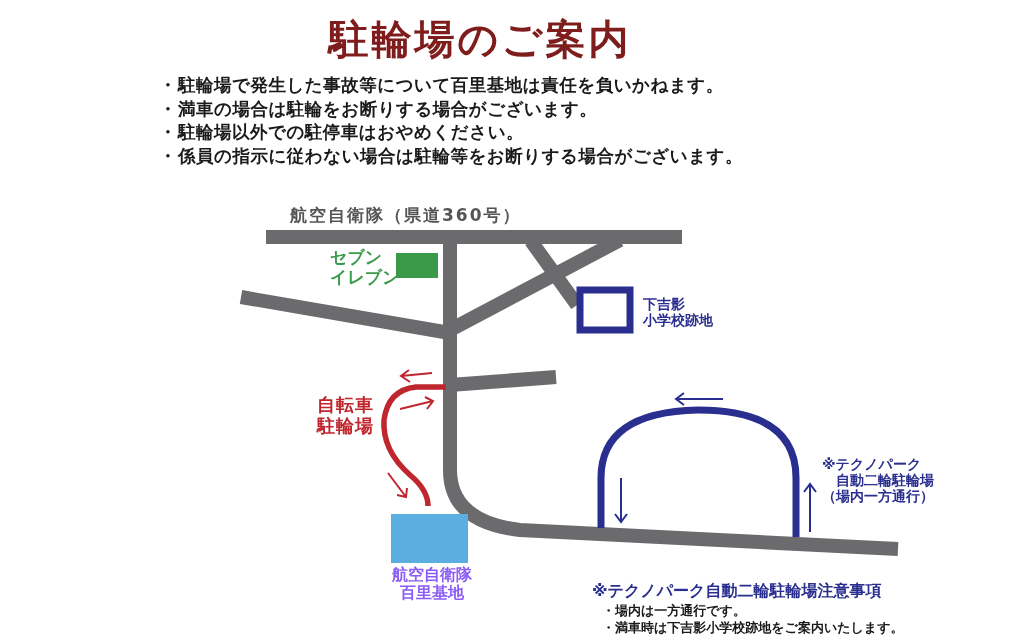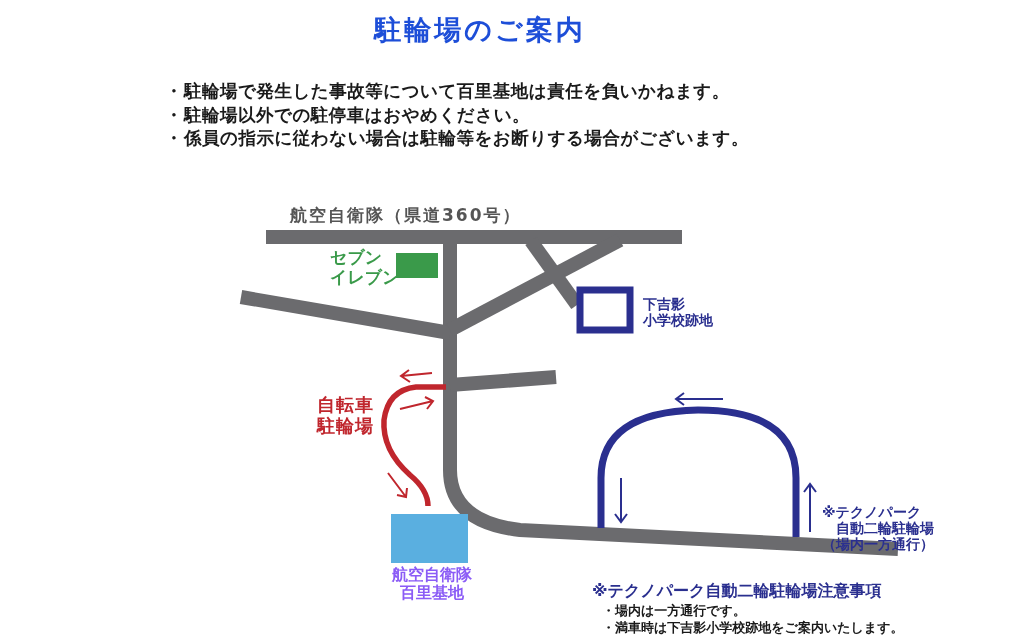--- a/index.html
+++ b/index.html
@@ -1,43 +1,44 @@
 <!DOCTYPE html>
 <html><head>
 <meta charset="utf-8">
 <style>
   html, body { margin:0; padding:0; background:#ffffff; }
   body { width:1024px; height:641px; position:relative; overflow:hidden;
          font-family:"DejaVu Sans", "Liberation Sans", sans-serif; color:#1a1a1a; }
   .title { position:absolute; left:0; width:960px; top:12px; text-align:center;
-           font-size:27px; font-weight:bold; letter-spacing:3px; color:#1d4ed8; }
-  .notices { position:absolute; left:158px; top:74px; margin:6px; padding:0; list-style:none; }
+           font-size:40px; font-weight:bold; letter-spacing:3px; color:#7f1d1d; }
+  .notices { position:absolute; left:158px; top:74px; margin:0; padding:0; list-style:none; }
   .notices li { font-size:17.5px; font-weight:bold; line-height:23.5px; white-space:nowrap; letter-spacing:0.5px; }
   .notices li .dot { display:inline-block; width:20px; text-align:center; }
   svg.map { position:absolute; left:0; top:0; }
   .lbl { position:absolute; font-weight:bold; white-space:nowrap; line-height:1.15; }
   .road-name { left:290px; top:206px; font-size:17px; color:#555555; letter-spacing:2px; }
   .seven { left:330px; top:248px; font-size:17px; color:#3a9a4a; text-align:left; }
   .school { left:643px; top:296px; font-size:14px; color:#2a2f8f; }
   .bike { left:317px; top:395px; font-size:18px; color:#c0262d; letter-spacing:1px; }
   .base { left:388px; top:566px; font-size:16px; color:#8b5cf6; text-align:center; width:88px; }
-  .techno { left:822px; top:456px; font-size:14px; color:#2a2f8f;margin-top:48px; }
+  .techno { left:822px; top:456px; font-size:14px; color:#2a2f8f; }
   .techno span { display:block; }
   .techno .l2 { padding-left:14px; }
   .notes { position:absolute; left:592px; top:581px; }
   .notes .nh { font-size:16px; font-weight:bold; color:#2a2f8f; }
   .notes .ni { font-size:13px; font-weight:bold; color:#1a1a1a; padding-left:10px; line-height:17px; }
 </style>
 </head>
 <body>
 
 <div class="title">駐輪場のご案内</div>
 
 <ul class="notices">
   <li><span class="dot">・</span><span>駐輪場で発生した事故等について百里基地は責任を負いかねます。</span></li>
+  <li><span class="dot">・</span><span>満車の場合は駐輪をお断りする場合がございます。</span></li>
   <li><span class="dot">・</span><span>駐輪場以外での駐停車はおやめください。</span></li>
   <li><span class="dot">・</span><span>係員の指示に従わない場合は駐輪等をお断りする場合がございます。</span></li>
 </ul>
 
 <svg class="map" width="1024" height="641" viewBox="0 0 1024 641">
 
   <g fill="none" stroke="#6b6b6e" stroke-width="14">
     <line x1="266" y1="237" x2="682" y2="237"></line>
     <path d="M450 237 L450 470 Q450 522 520 530 L898 549"></path>
     <line x1="241" y1="297" x2="450" y2="333"></line>

